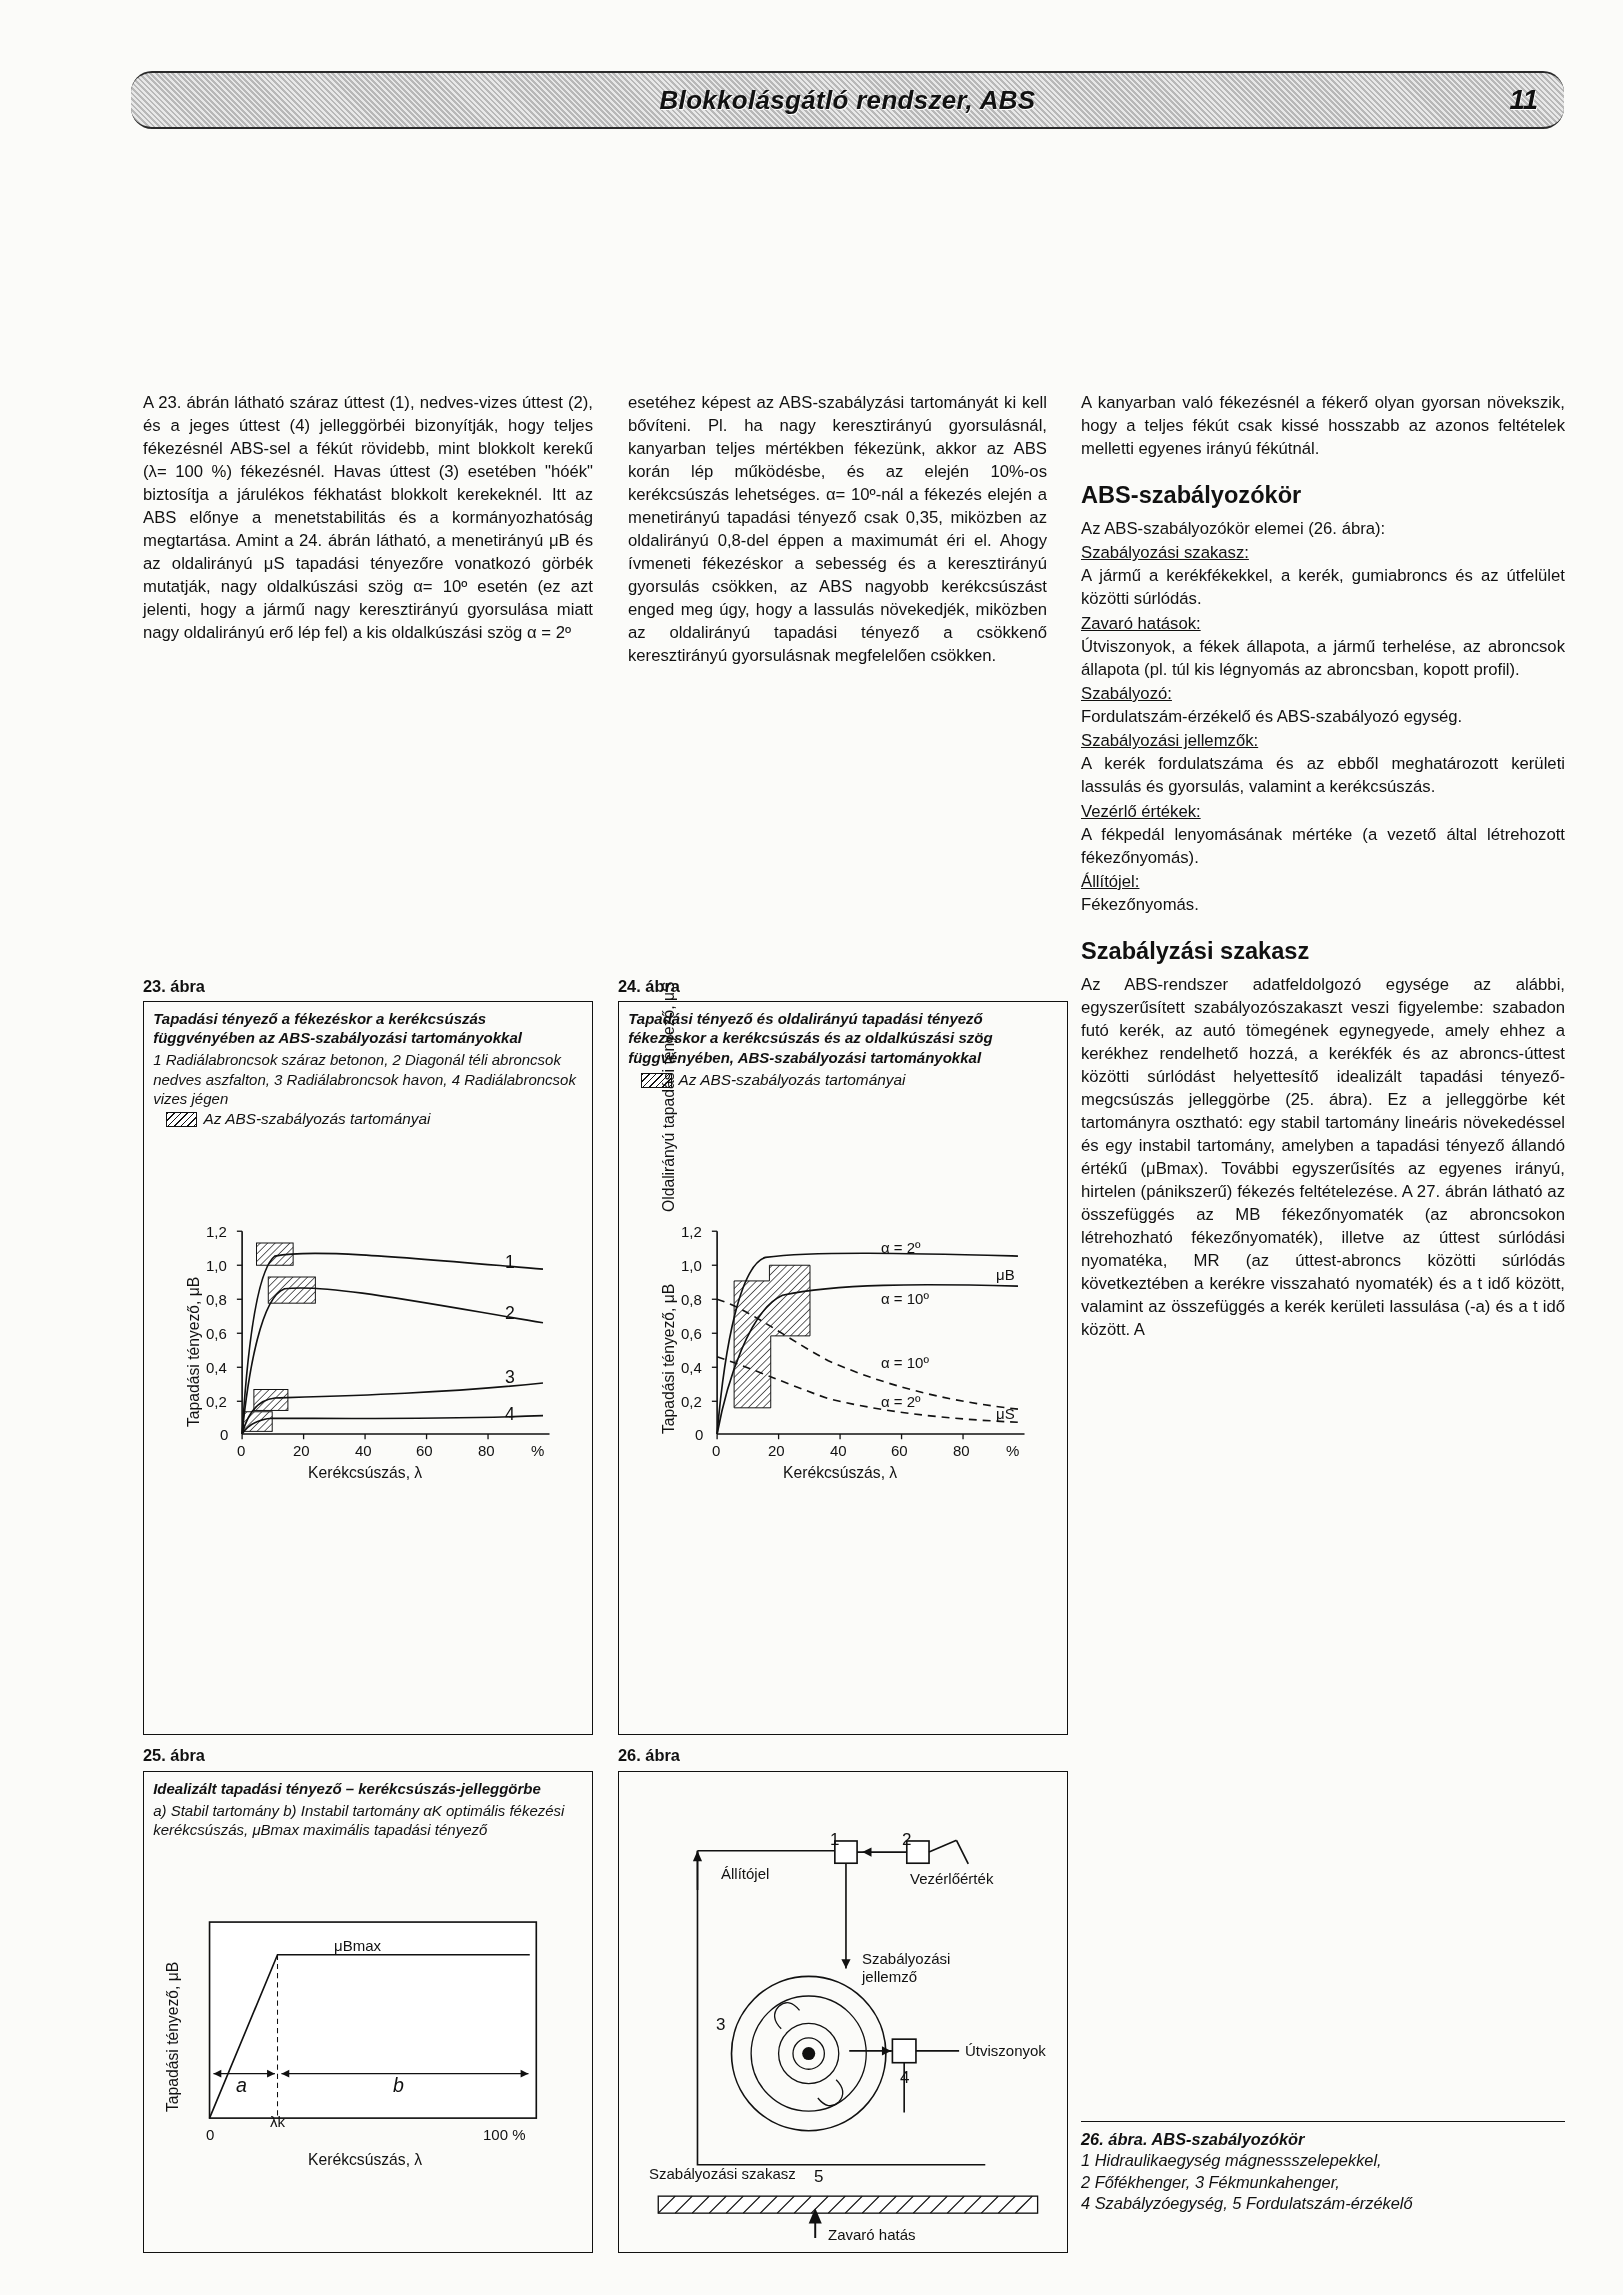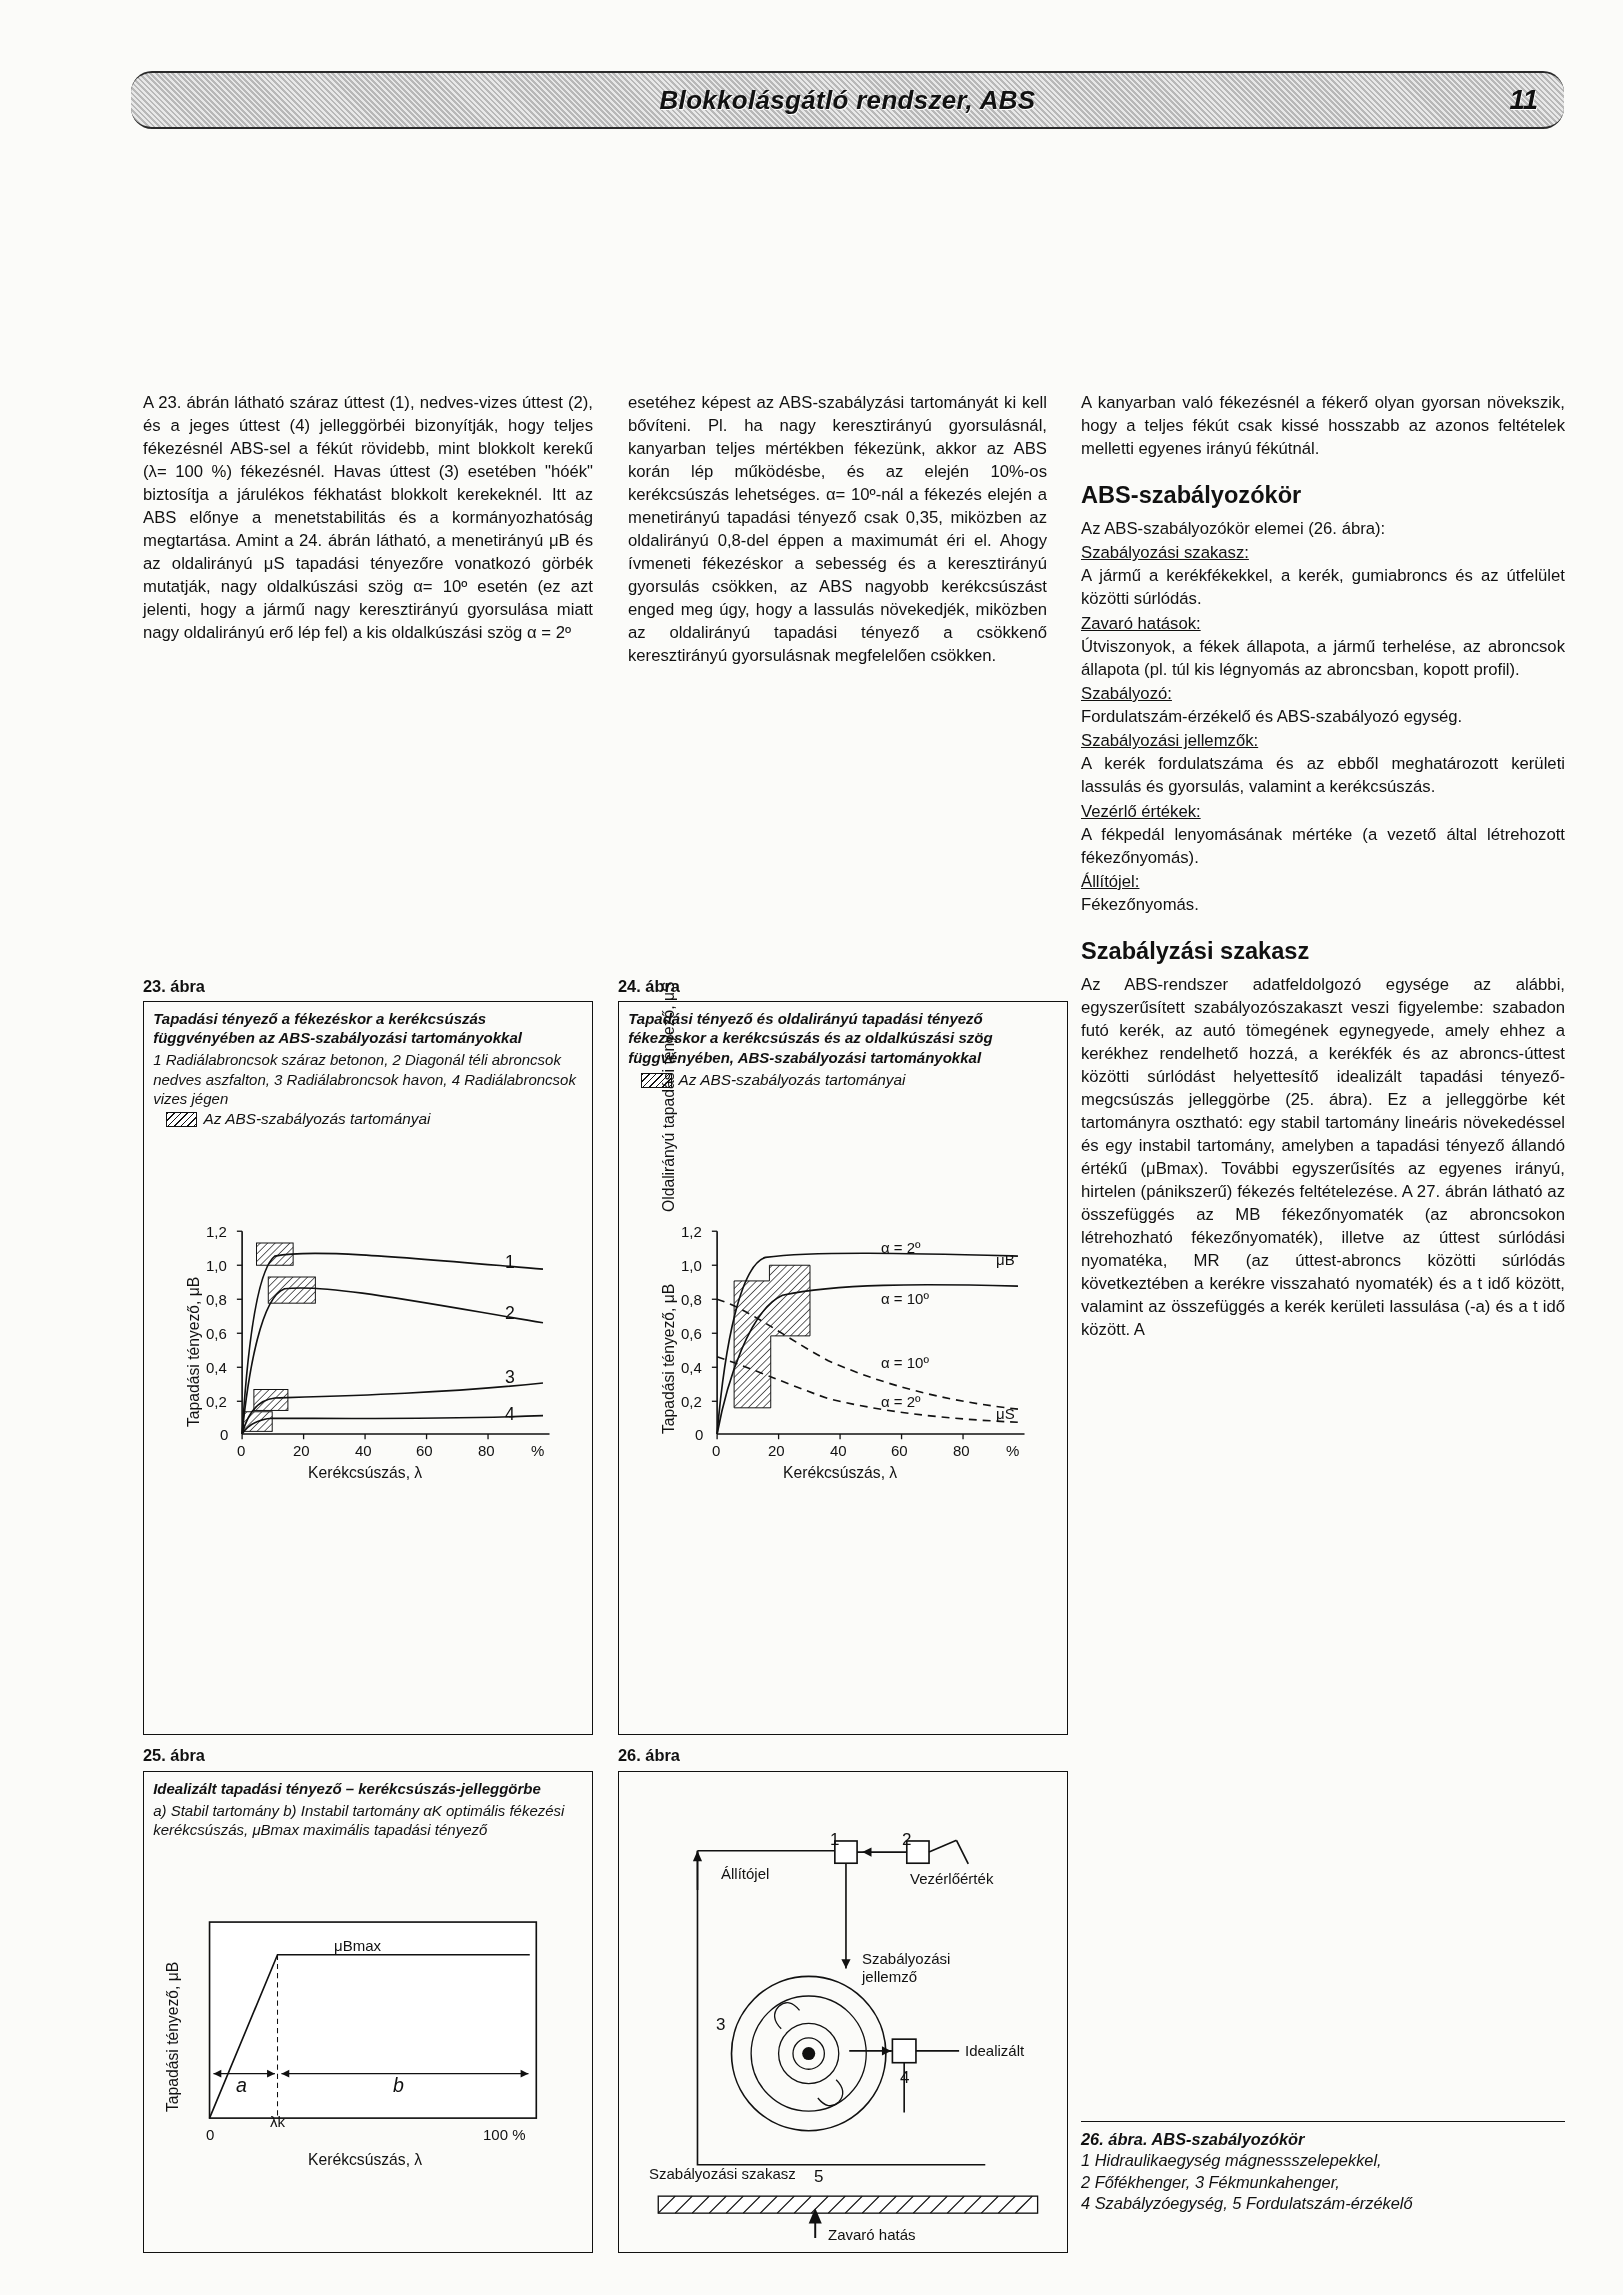--- a/index.html
+++ b/index.html
@@ -348,21 +348,21 @@
       <div class="tick-text" style="left:149px; top:224px;">20</div>
       <div class="tick-text" style="left:211px; top:224px;">40</div>
       <div class="tick-text" style="left:272px; top:224px;">60</div>
       <div class="tick-text" style="left:334px; top:224px;">80</div>
       <div class="tick-text" style="left:387px; top:224px;">%</div>
 
       <div class="ann" style="left:262px; top:21px;">α = 2º</div>
       <div class="ann" style="left:262px; top:72px;">α = 10º</div>
       <div class="ann" style="left:262px; top:136px;">α = 10º</div>
       <div class="ann" style="left:262px; top:175px;">α = 2º</div>
-      <div class="ann" style="left:377px; top:33px;">μB</div>
+      <div class="ann" style="left:377px; top:48px;">μB</div>
       <div class="ann" style="left:377px; top:187px;">μS</div>
 
       <div class="axis-label-x" style="left:164px; top:246px;">Kerékcsúszás, λ</div>
     </div>
   </div>
 
   <div class="fig-label" style="left:143px; top:1746px;">25. ábra</div>
   <div class="figbox" style="left:143px; top:1771px; width:450px; height:482px;">
     <div class="fig-caption">
       <b>Idealizált tapadási tényező – kerékcsúszás-jelleggörbe</b>
@@ -448,21 +448,21 @@
 
       <div class="ann" style="left:211px; top:58px; font-size:17px;">1</div>
       <div class="ann" style="left:283px; top:58px; font-size:17px;">2</div>
       <div class="ann" style="left:97px; top:243px; font-size:17px;">3</div>
       <div class="ann" style="left:281px; top:296px; font-size:17px;">4</div>
       <div class="ann" style="left:195px; top:395px; font-size:17px;">5</div>
 
       <div class="ann" style="left:102px; top:93px;">Állítójel</div>
       <div class="ann" style="left:291px; top:98px;">Vezérlőérték</div>
       <div class="ann" style="left:243px; top:178px; width:98px; white-space:normal; line-height:18.3px;">Szabályozási jellemző</div>
-      <div class="ann" style="left:346px; top:270px;">Idealizált</div>
+      <div class="ann" style="left:346px; top:270px;">Útviszonyok</div>
       <div class="ann" style="left:30px; top:393px;">Szabályozási szakasz</div>
       <div class="ann" style="left:209px; top:454px;">Zavaró hatás</div>
     </div>
   </div>
 
   <div class="caption-bottom" style="left:1081px; top:2121px; width:484px;">
     <hr class="rule">
     <div class="t">26. ábra. ABS-szabályozókör</div>
     <div class="l">1 Hidraulikaegység mágnessszelepekkel,</div>
     <div class="l">2 Főfékhenger, 3 Fékmunkahenger,</div>

